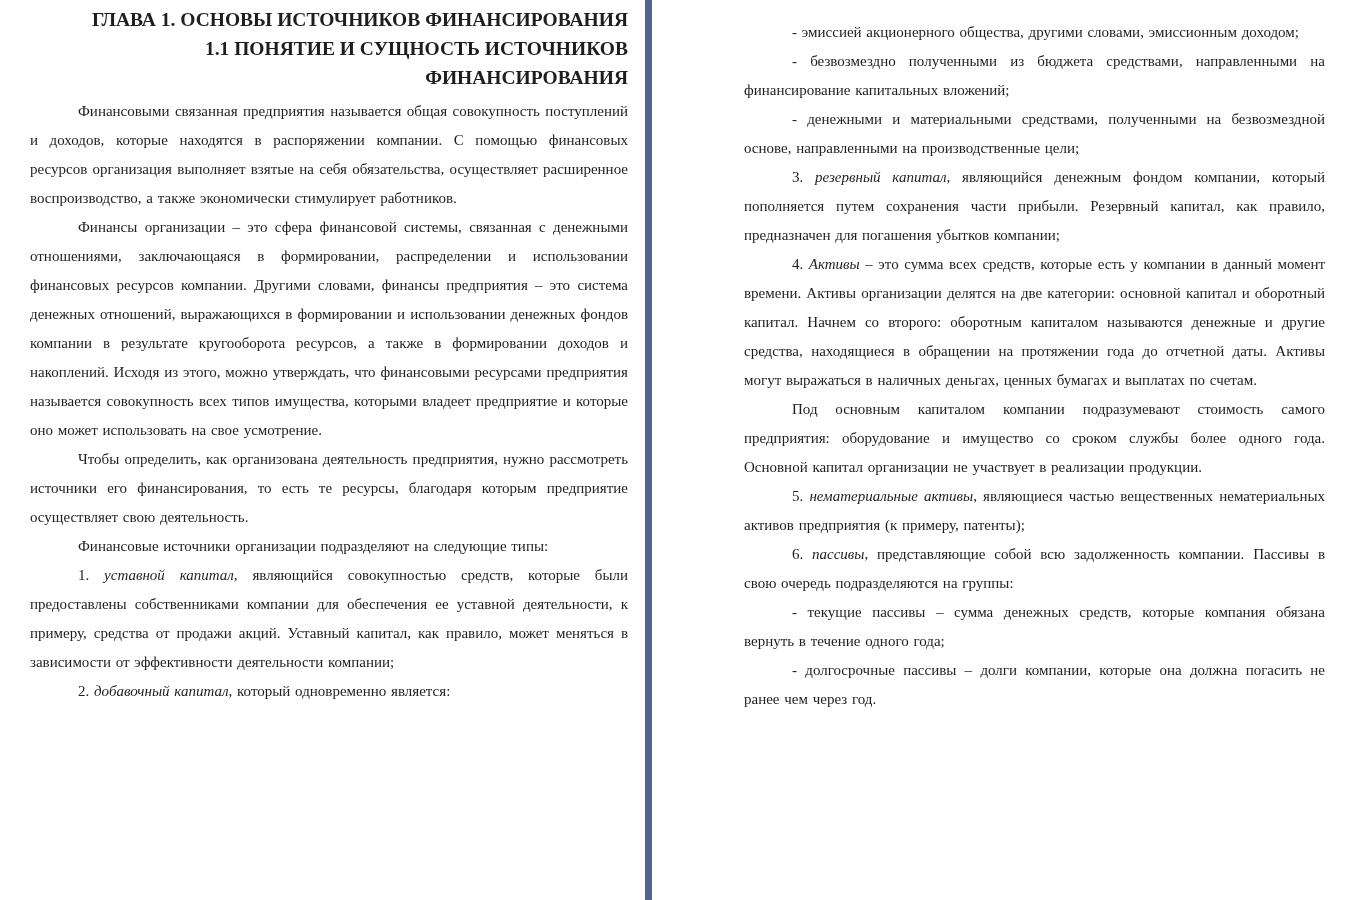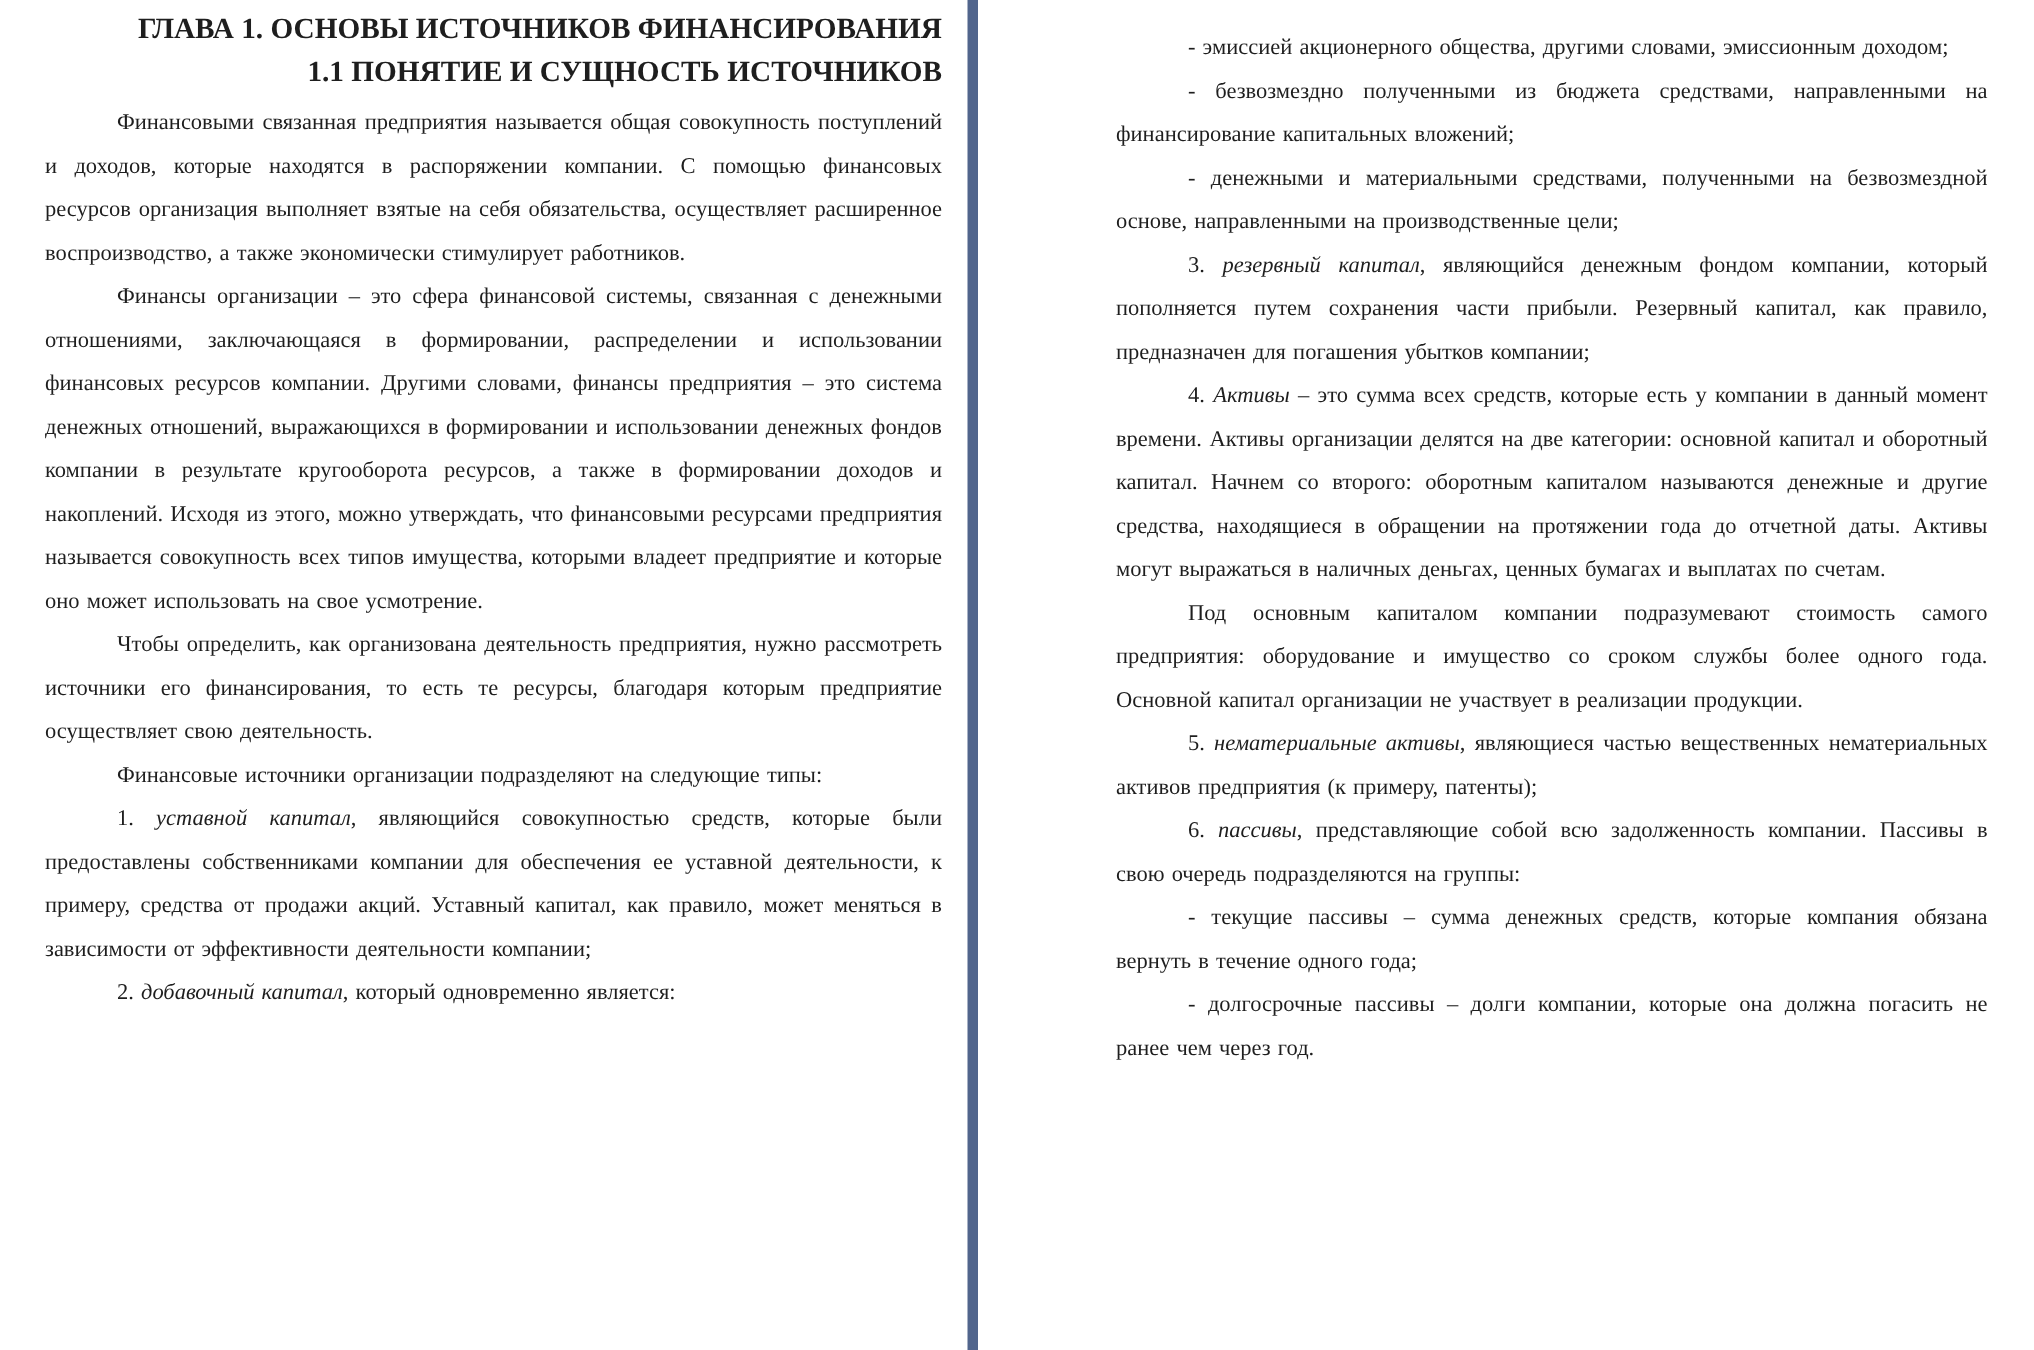--- a/index.html
+++ b/index.html
@@ -56,20 +56,21 @@
   }
   .it { font-style: italic; }
 </style>
 </head>
 <body style="background: rgb(255, 255, 255); color: rgb(30, 30, 30);">
 
 <div class="page page-left">
   <div class="heading">
     <div>ГЛАВА 1. ОСНОВЫ ИСТОЧНИКОВ ФИНАНСИРОВАНИЯ</div>
     <div>1.1 ПОНЯТИЕ И СУЩНОСТЬ ИСТОЧНИКОВ</div>
+    <div>ФИНАНСИРОВАНИЯ</div>
   </div>
   <div>
       <p class="para"><span>Финансовыми связанная предприятия называется общая совокупность поступлений и доходов, которые находятся в распоряжении компании. С помощью финансовых ресурсов организация выполняет взятые на себя обязательства, осуществляет расширенное воспроизводство, а также экономически стимулирует работников.</span></p>
       <p class="para"><span>Финансы организации – это сфера финансовой системы, связанная с денежными отношениями, заключающаяся в формировании, распределении и использовании финансовых ресурсов компании. Другими словами, финансы предприятия – это система денежных отношений, выражающихся в формировании и использовании денежных фондов компании в результате кругооборота ресурсов, а также в формировании доходов и накоплений. Исходя из этого, можно утверждать, что финансовыми ресурсами предприятия называется совокупность всех типов имущества, которыми владеет предприятие и которые оно может использовать на свое усмотрение.</span></p>
       <p class="para"><span>Чтобы определить, как организована деятельность предприятия, нужно рассмотреть источники его финансирования, то есть те ресурсы, благодаря которым предприятие осуществляет свою деятельность.</span></p>
       <p class="para"><span>Финансовые источники организации подразделяют на следующие типы:</span></p>
       <p class="para"><span>1. </span><span class="it">уставной капитал</span><span>, являющийся совокупностью средств, которые были предоставлены собственниками компании для обеспечения ее уставной деятельности, к примеру, средства от продажи акций. Уставный капитал, как правило, может меняться в зависимости от эффективности деятельности компании;</span></p>
       <p class="para"><span>2. </span><span class="it">добавочный капитал</span><span>, который одновременно является:</span></p>
     </div>
 </div>

